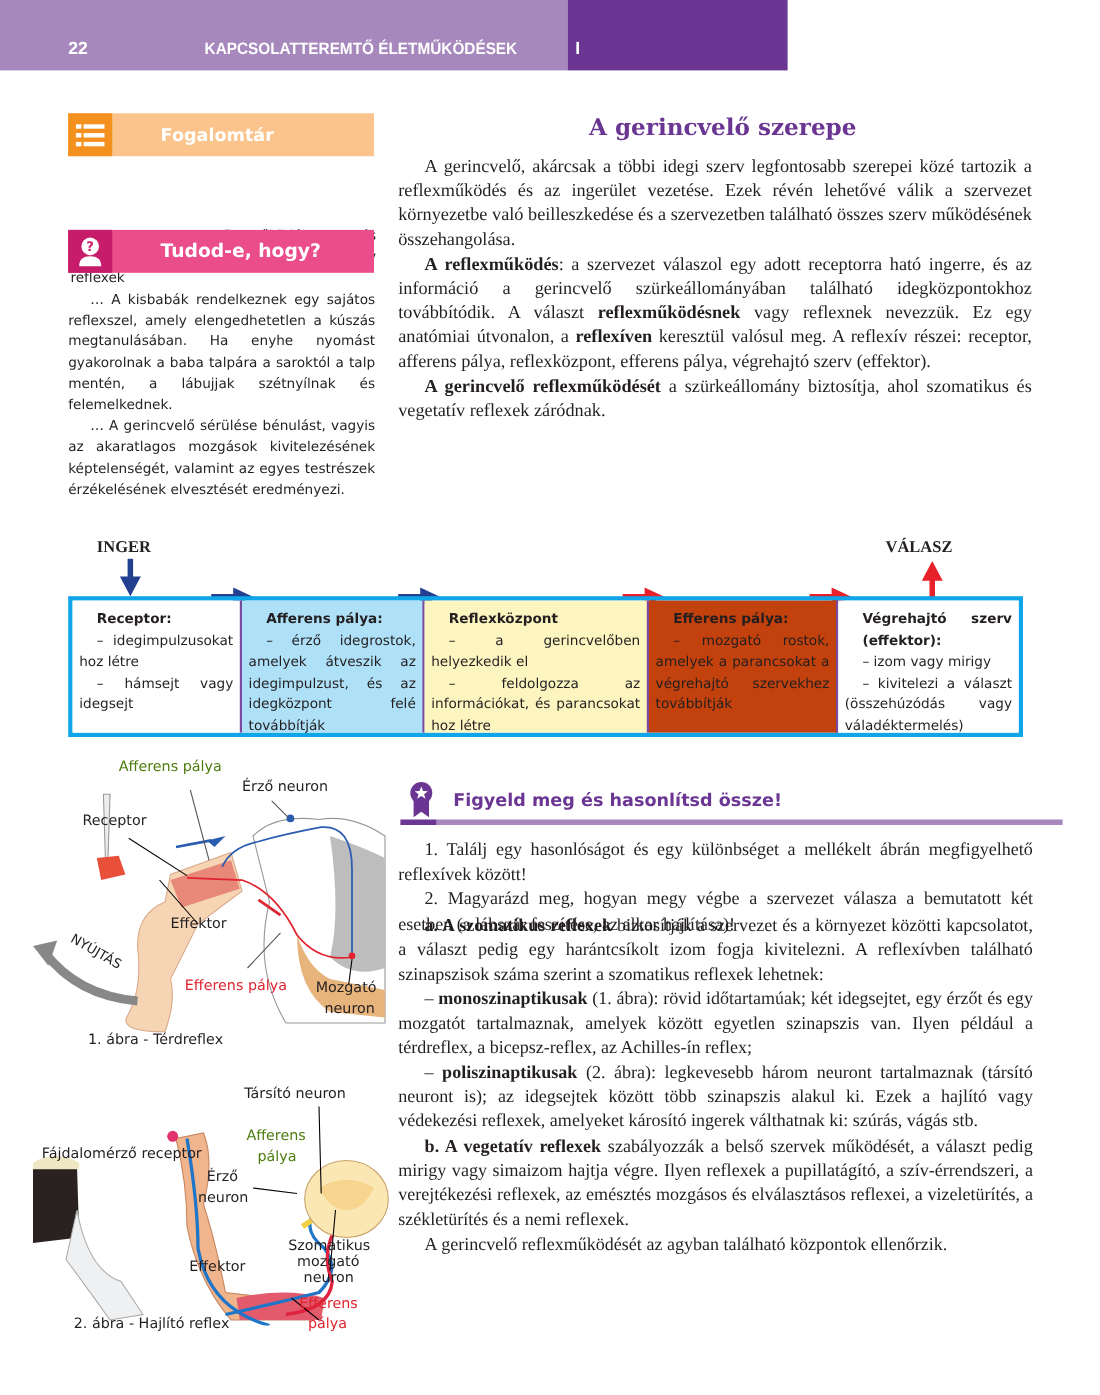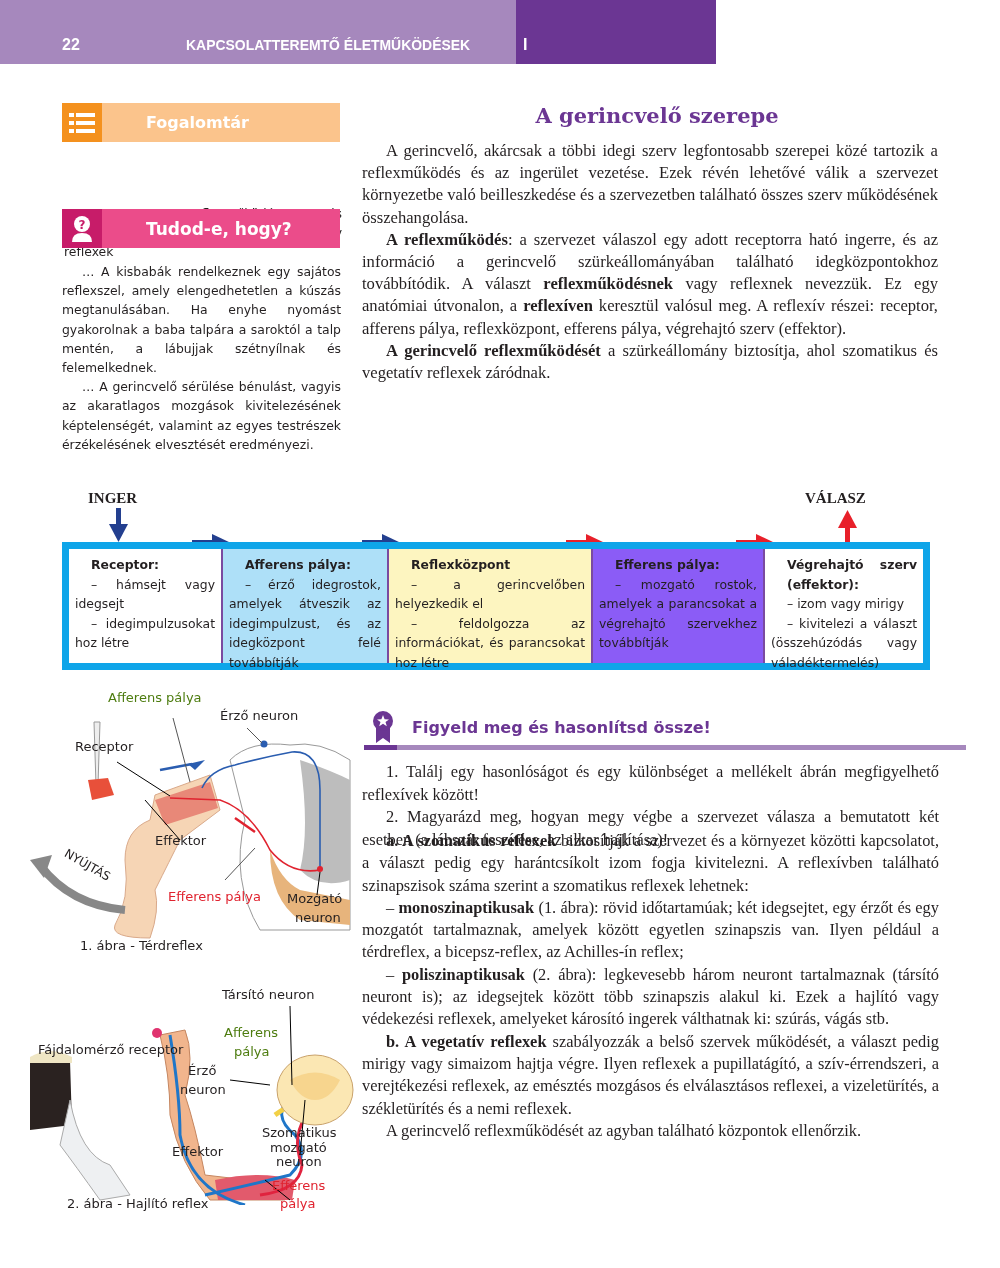--- a/index.html
+++ b/index.html
@@ -32,29 +32,29 @@
 
   
   .main-title { position: absolute; left: 362px; top: 103px; width: 590px; text-align: center; color: #6b3693; font-size: 21px; font-family: "DejaVu Serif", serif; }
   .main-body { position: absolute; left: 362px; top: 140px; width: 576px; font-size: 15px; line-height: 22.2px; text-align: justify; font-family: "Liberation Serif", serif; font-size: 16.6px; }
   .main-body p { text-indent: 24px; }
   b { font-weight: bold; }
 
   
   .inger { position: absolute; left: 88px; top: 490px; font-weight: bold; font-size: 15px; font-family: "Liberation Serif", serif; }
   .valasz { position: absolute; left: 805px; top: 490px; font-weight: bold; font-size: 15px; font-family: "Liberation Serif", serif; }
-  .flow { position: absolute; left: 62px; top: 542px; width: 868px; height: 128px; border: 7px solid #0ea5e9; display: flex; }
+  .flow { position: absolute; left: 62px; top: 542px; width: 868px; height: 128px; border: 4px solid #0ea5e9; display: flex; }
   .fbox { height: 100%; padding: 6px 6px 0 6px; font-family: "DejaVu Sans", sans-serif; font-size: 12.4px; line-height: 19.5px; text-align: justify; border-right: 2px solid #7a4aa0; }
   .fbox:last-child { border-right: none; }
   .fbox .h { font-weight: bold; padding-left: 16px; }
   .fbox .i { text-indent: 16px; }
   .fb1 { width: 154px; background: #fff; }
   .fb2 { width: 166px; background: #aee0f8; }
   .fb3 { width: 204px; background: #fdf5c0; }
-  .fb4 { width: 172px; background: #8b5cf6; }
+  .fb4 { width: 172px; background: #c2410c; }
   .fb5 { flex: 1; background: #fff; }
   .arr { position: absolute; }
 
   
   .fig { position: absolute; }
   .lbl { position: absolute; font-family: "DejaVu Sans", sans-serif; font-size: 13px; white-space: nowrap; }
   .blue { color: #4d7c0f; }
   .red { color: #e0232f; }
 
   
@@ -137,22 +137,22 @@
       <polygon points="756,534 774,542.5 756,551" fill="#e8202a"></polygon>
     </g>
   <g>
       <rect x="845" y="524" width="5" height="20" fill="#e8202a"></rect>
       <polygon points="838,528 857,528 847.5,510" fill="#e8202a"></polygon>
     </g>
 </svg>
 <div class="flow">
   <div class="fbox fb1">
     <div class="h">Receptor:</div>
+    <div class="i">– idegimpulzusokat hoz létre</div>
     <div class="i">– hámsejt vagy idegsejt</div>
-    <div class="i">– idegimpulzusokat hoz létre</div>
   </div>
   <div class="fbox fb2">
     <div class="h">Afferens pálya:</div>
     <div class="i">– érző idegrostok, amelyek átveszik az idegimpulzust, és az idegközpont felé továbbítják</div>
   </div>
   <div class="fbox fb3">
     <div class="h">Reflexközpont</div>
     <div class="i">– a gerincvelőben helyezkedik el</div>
     <div class="i">– feldolgozza az információkat, és parancsokat hoz létre</div>
   </div>

